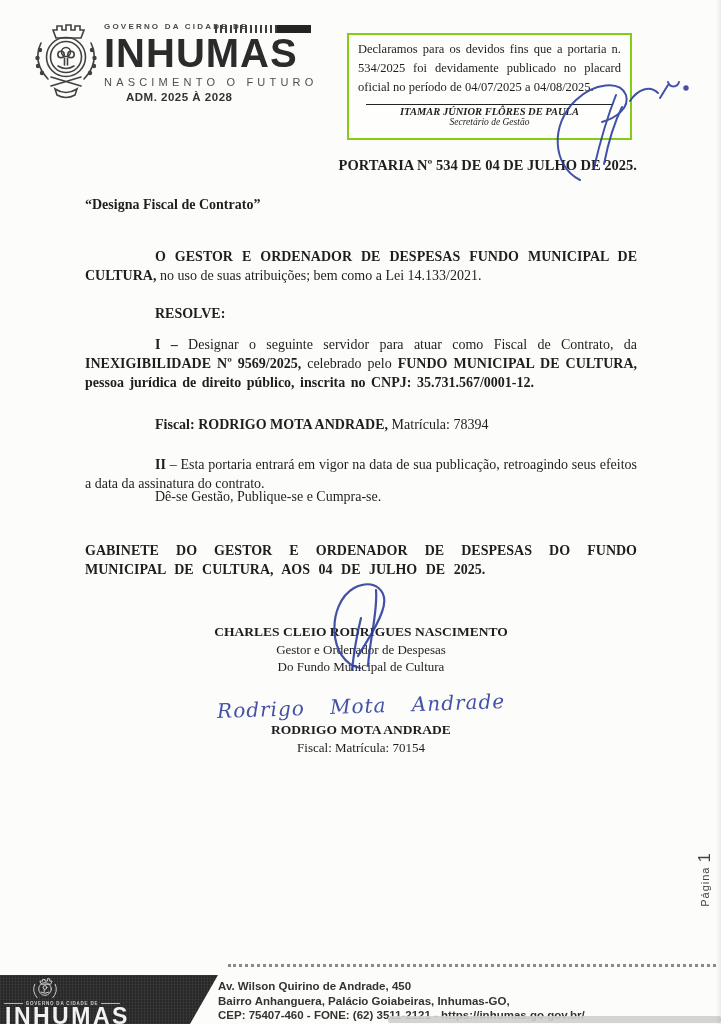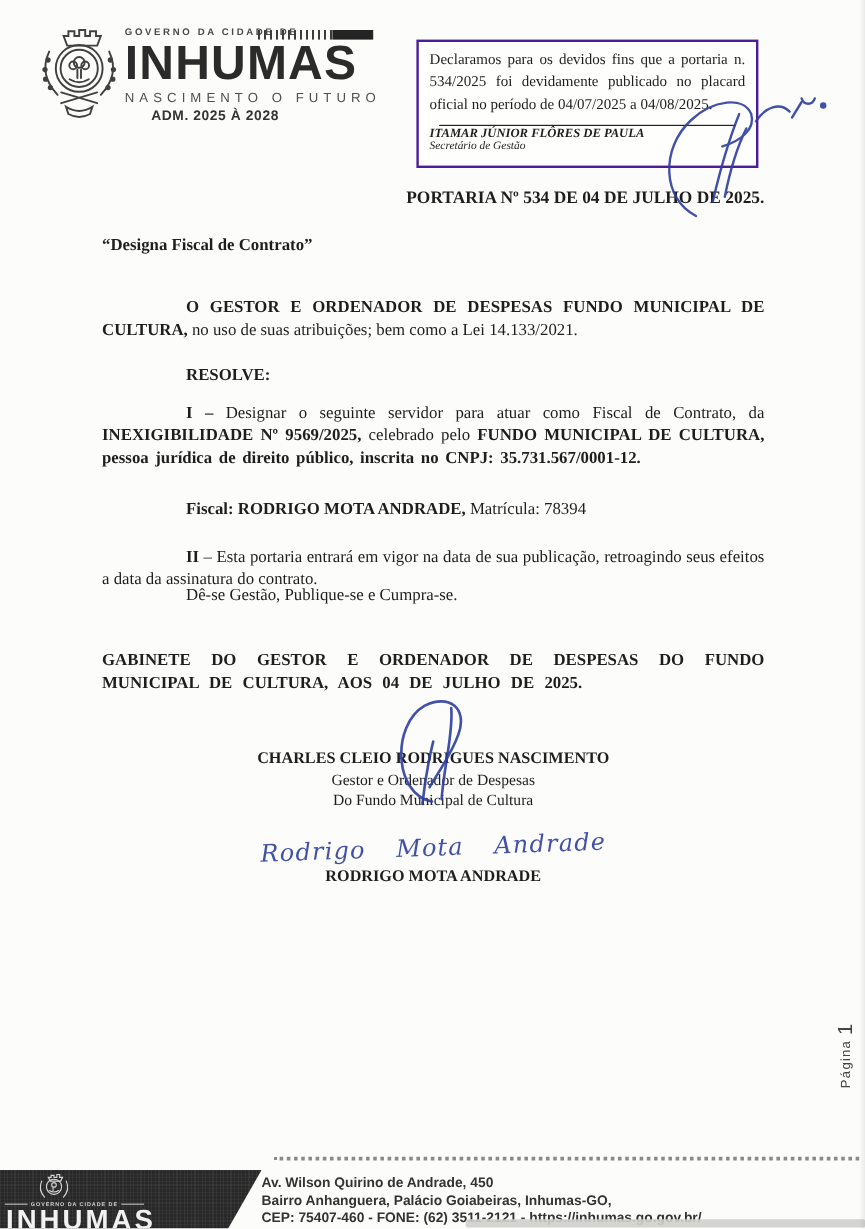--- a/index.html
+++ b/index.html
@@ -13,24 +13,24 @@
   .logo-text{position:absolute;left:104px;top:22px;width:260px;font-family:"Liberation Sans",sans-serif;}
   .gov-label{font-size:8px;font-weight:700;letter-spacing:2.2px;color:#4a4a4a;}
   .arrow-deco{position:absolute;left:215px;top:25px;width:96px;height:8px;display:flex;}
   .arrow-stripes{flex:1;background:repeating-linear-gradient(90deg,#3c3c3c 0 2px,rgba(0,0,0,0) 2px 5px);}
   .arrow-solid{width:34px;background:#242424;}
   .city-name{font-size:40px;font-weight:800;letter-spacing:1px;color:#2b2b2b;line-height:1;margin-top:2px;}
   .slogan{font-size:11px;letter-spacing:4.2px;color:#4f4f4f;margin-top:3px;white-space:nowrap;}
   .adm{font-size:11.5px;font-weight:700;letter-spacing:.5px;color:#333;margin:3px 0 0 22px;}
 
   
-  .pub-box{position:absolute;left:347px;top:33px;width:285px;height:107px;border:2px solid #4c1d95;
+  .pub-box{position:absolute;left:347px;top:33px;width:285px;height:107px;border:2px solid #84cc16;
         box-sizing:border-box;padding:5px 9px 3px;background:rgba(255,255,255,.55);}
   .pub-text{font-size:12.5px;line-height:1.5;text-align:justify;}
-  .pub-sign{margin-top:8px;}
+  .pub-sign{margin-top:8px;text-align:center;}
   .pub-rule{border-top:1.5px solid #222;width:94%;margin:0 auto 1px;}
   .pub-name{font-size:10.5px;font-weight:700;font-style:italic;}
   .pub-role{font-size:9.5px;font-style:italic;color:#222;}
   .sig-itamar{position:absolute;left:540px;top:68px;z-index:3;pointer-events:none;}
 
   
   .doc{position:absolute;left:85px;width:552px;font-size:14px;line-height:19px;}
   .doc b{font-weight:700;}
   .title{top:156px;text-align:right;font-weight:700;font-size:14.5px;}
   .epigraph{top:195px;padding-right:12px;box-sizing:border-box;font-weight:700;}
@@ -160,20 +160,21 @@
   </div>
   <div class="sig-manager">
     <div class="sig-name">CHARLES CLEIO RODRIGUES NASCIMENTO</div>
     <div class="sig-role">Gestor e Ordenador de Despesas</div>
     <div class="sig-role">Do Fundo Municipal de Cultura</div>
   </div>
 
   <div class="sig-fiscal">
     <div><span class="handwriting">Rodrigo Mota Andrade</span></div>
     <div class="sig-name">RODRIGO MOTA ANDRADE</div>
+    <div class="sig-role">Fiscal: Matrícula: 70154</div>
   </div>
 
   <div class="page-num"><span>Página</span>&nbsp;<span class="num">1</span></div>
 
   <div class="dots"></div>
 
   <div class="footer-block">
     <div class="f-crest">
       <svg width="30" height="24" viewBox="0 0 38 30" fill="none" stroke="#d5d5d5" stroke-width="1.2" stroke-linecap="round">
         <path d="M13 5 h3 v-2 h3 v2 h3 v-3 h3 v3 h3 l-2 4 h-11 z"></path>

